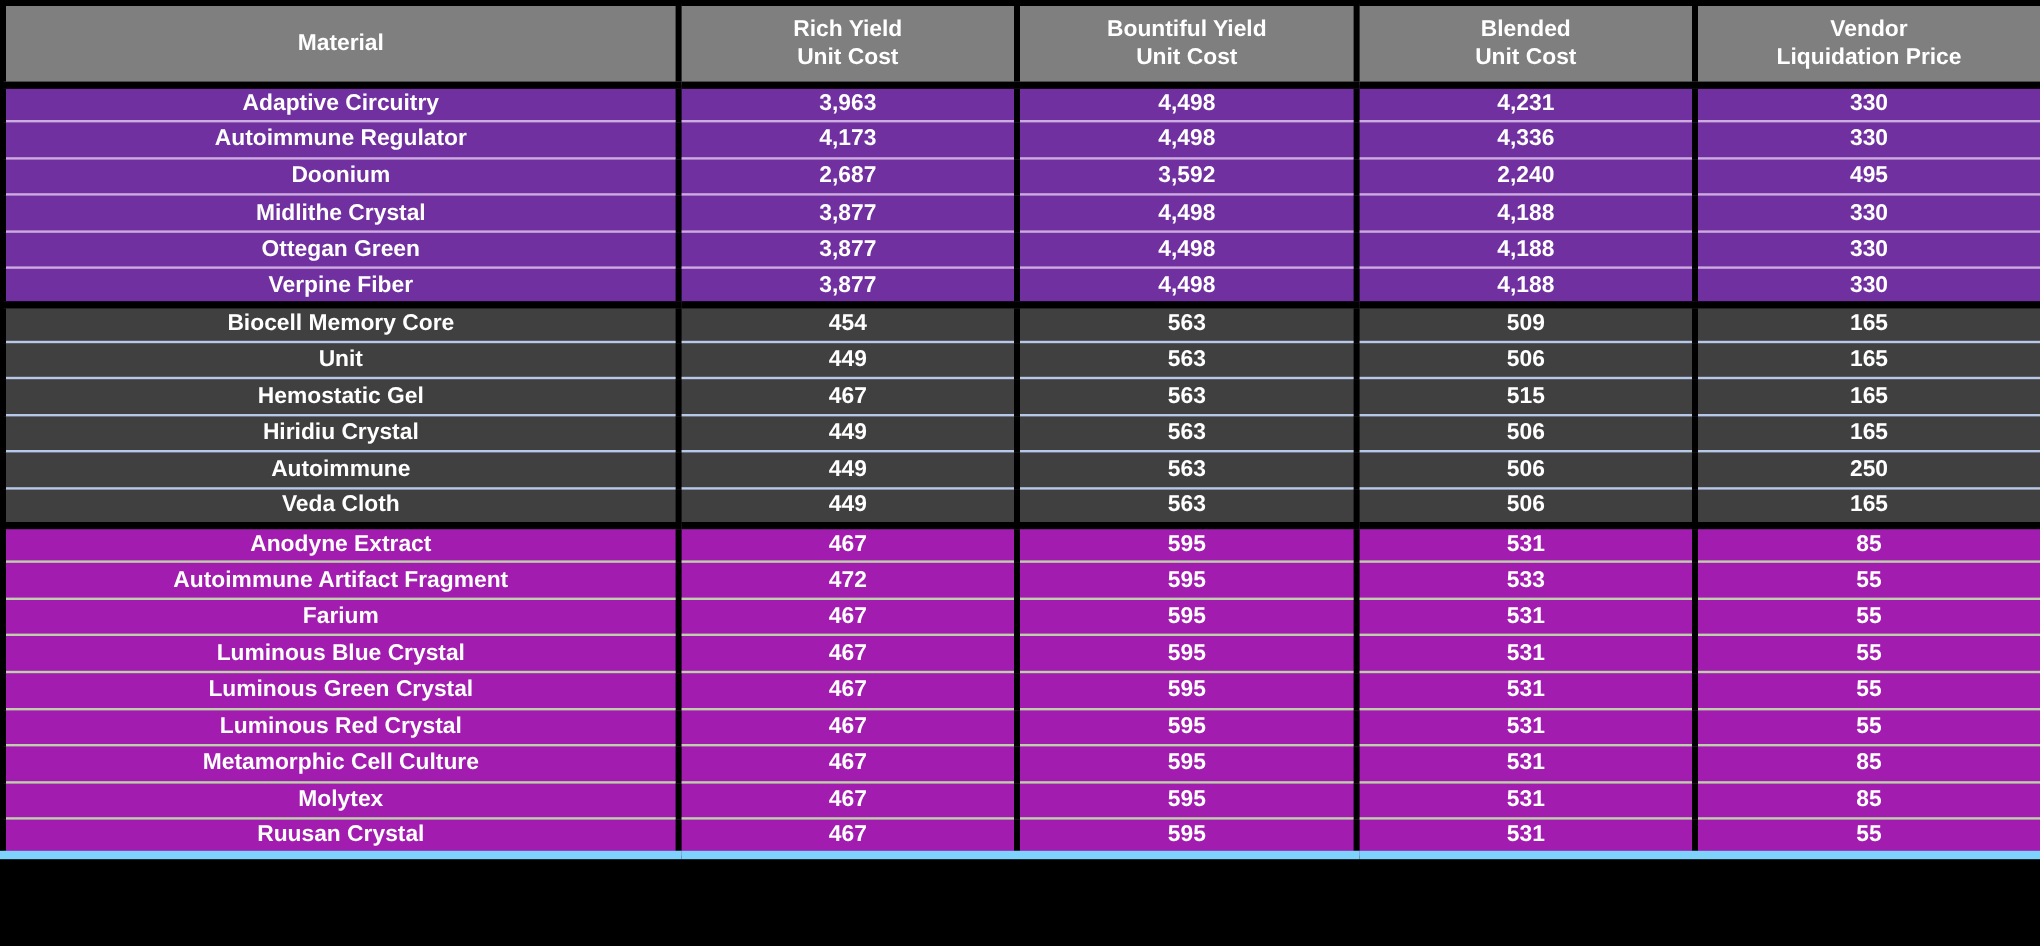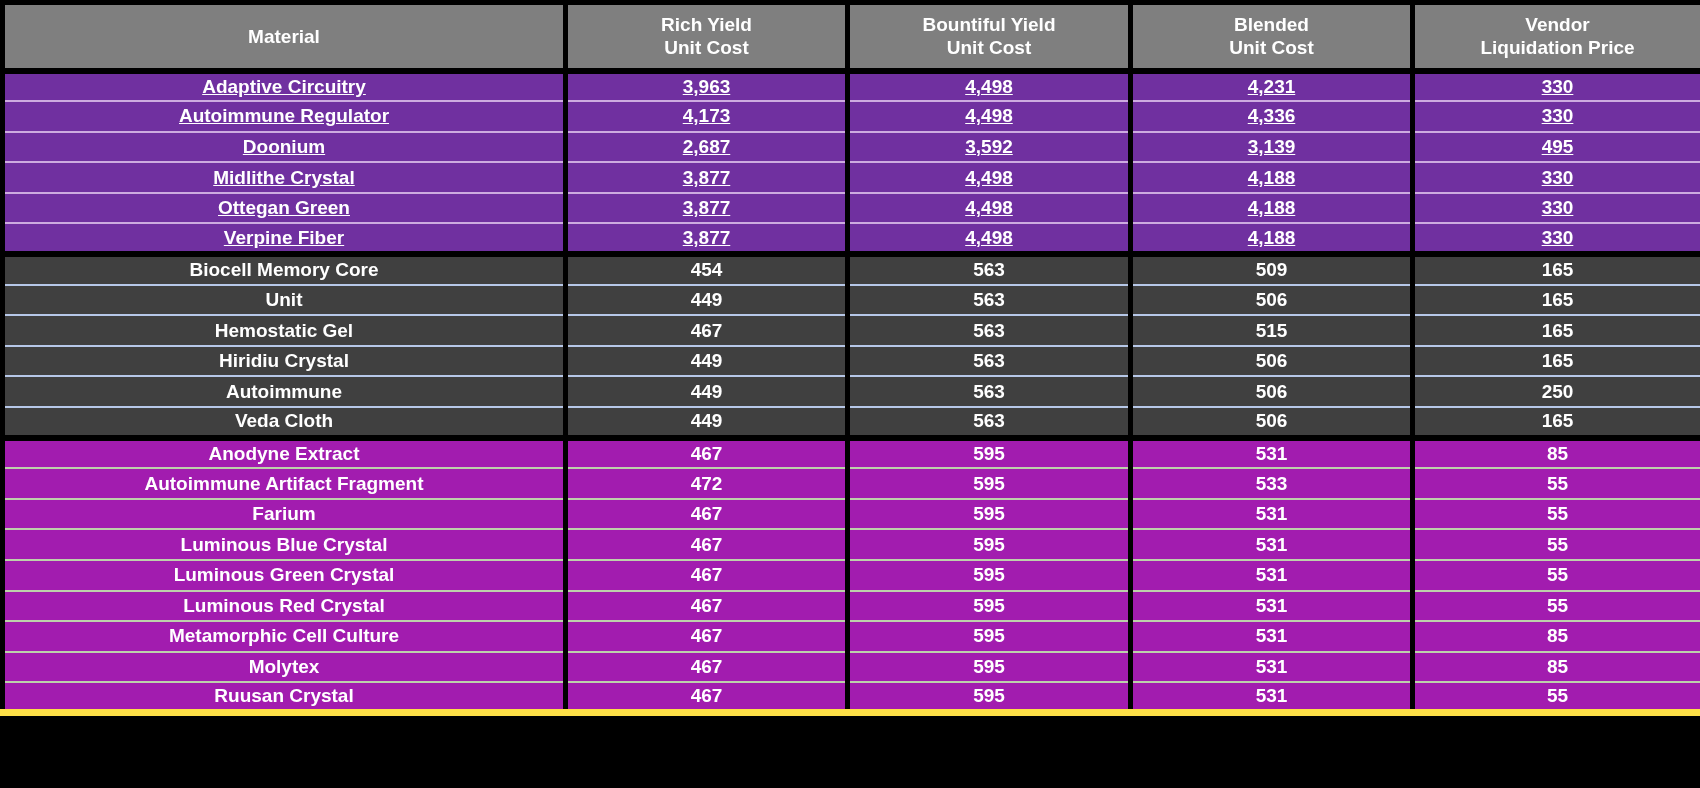--- a/index.html
+++ b/index.html
@@ -57,27 +57,27 @@
     height: 30.6px;
     padding: 0 6px;
     border-left: 5px solid #000000;
     border-right: 5px solid #000000;
     box-sizing: border-box;
     vertical-align: middle;
     white-space: nowrap;
   }
 
   
-  tr.grp-purple td { background: #7030a0; border-bottom: 2px solid #cdabe0; text-decoration: underline; }
+  tr.grp-purple td { background: #7030a0; border-bottom: 2px solid #cdabe0; }
   tr.grp-blue   td { background: #404040; border-bottom: 2px solid #b7c8e8; }
   tr.grp-green  td { background: #a21caf; border-bottom: 2px solid #bdd0ab; }
 
   
   tr.band-end td { border-bottom: 6px solid #000000; }
-  tr.table-end td { border-bottom: 7px solid #fde047; text-align: center; }
+  tr.table-end td { border-bottom: 7px solid #7dd3fc; text-align: center; }
 </style>
 </head>
 <body>
 
 <div class="sheet">
   <table class="cost-table">
     <colgroup>
       <col class="c-material">
       <col class="c-rich">
       <col class="c-bount">
@@ -119,21 +119,21 @@
           <td>Autoimmune Regulator</td>
           <td>4,173</td>
           <td>4,498</td>
           <td>4,336</td>
           <td>330</td>
         </tr>
         <tr class="grp-purple">
           <td>Doonium</td>
           <td>2,687</td>
           <td>3,592</td>
-          <td>3,139</td>
+          <td>2,240</td>
           <td>495</td>
         </tr>
         <tr class="grp-purple">
           <td>Midlithe Crystal</td>
           <td>3,877</td>
           <td>4,498</td>
           <td>4,188</td>
           <td>330</td>
         </tr>
         <tr class="grp-purple">

